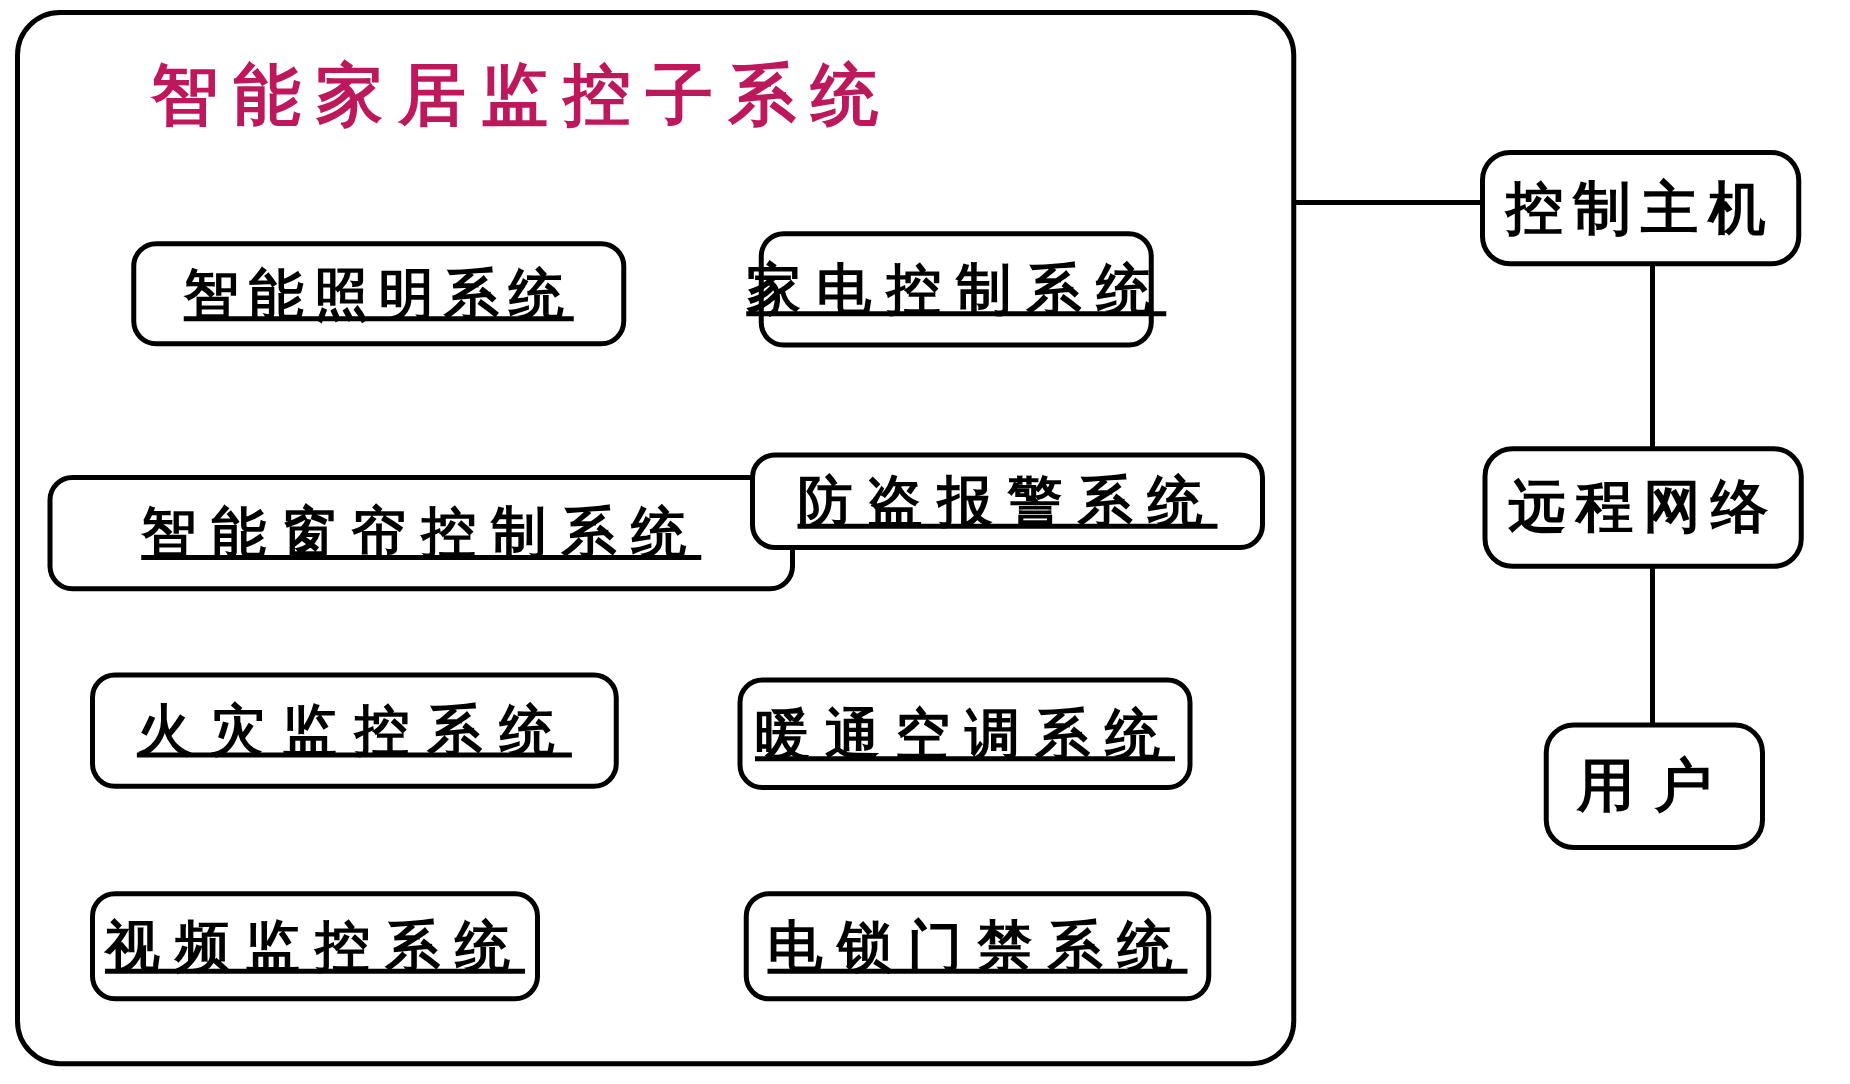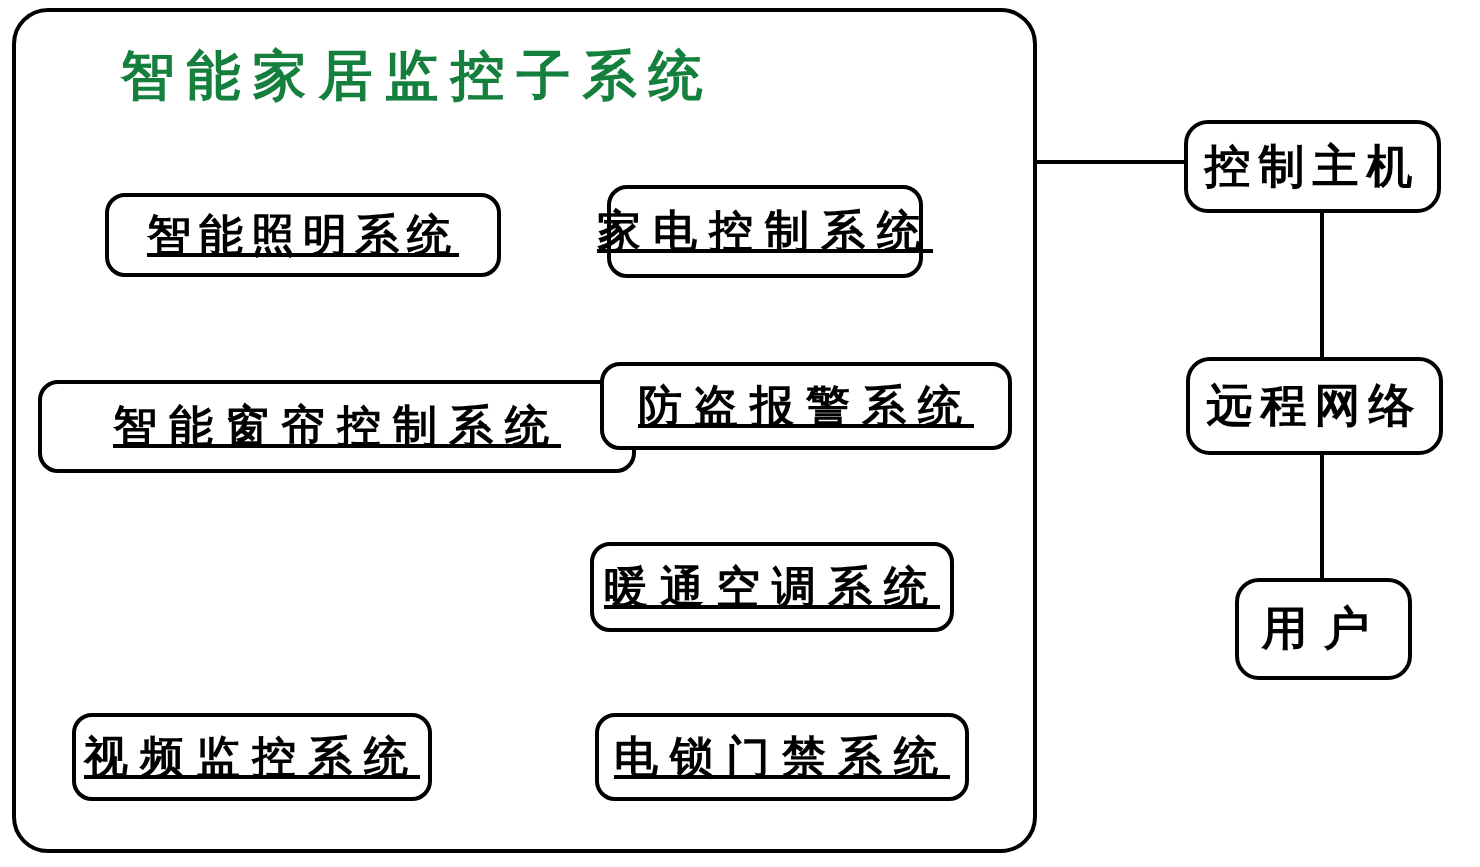--- a/index.html
+++ b/index.html
@@ -41,21 +41,21 @@
   }
   #main-title {
     position: absolute;
     left: 12px;
     top: 40px;
     width: 811px;
     text-align: center;
     font-size: 54px;
     font-weight: bold;
     letter-spacing: 12px;
-    color: #15803d;
+    color: #be185d;
   }
   .subsystem {
     font-size: 44px;
     letter-spacing: 8px;
     text-decoration: underline;
   }
   .external {
     font-size: 46px;
     letter-spacing: 8px;
   }
@@ -63,21 +63,21 @@
     position: absolute;
     background: #000000;
   }
   
   #box-l0 { left: 105px; top: 193px; width: 396px; height: 84px; }
   #box-l1 { left: 38px;  top: 380px; width: 598px; height: 93px; letter-spacing: 12px; text-align: right; }
   #box-l2 { left: 72px;  top: 538px; width: 423px; height: 93px; letter-spacing: 14px; }
   #box-l3 { left: 72px;  top: 713px; width: 360px; height: 88px; letter-spacing: 12px; }
   
   #box-r0 { left: 607px; top: 185px; width: 316px; height: 93px; letter-spacing: 12px; }
-  #box-r1 { left: 600px; top: 362px; width: 412px; height: 88px; letter-spacing: 12px; }
+  #box-r1 { left: 600px; top: 362px; width: 412px; height: 78px; letter-spacing: 12px; }
   #box-r2 { left: 590px; top: 542px; width: 364px; height: 90px; letter-spacing: 12px; }
   #box-r3 { left: 595px; top: 713px; width: 374px; height: 88px; letter-spacing: 12px; }
   
   #box-host    { left: 1184px; top: 120px; width: 257px; height: 93px;  border-radius: 24px; }
   #box-network { left: 1186px; top: 357px; width: 257px; height: 98px;  border-radius: 24px; }
   #box-user    { left: 1235px; top: 578px; width: 177px; height: 102px; border-radius: 24px; letter-spacing: 16px; }
   
   #conn-main-host    { left: 1035px; top: 160px; width: 149px; height: 4px; }
   #conn-host-network { left: 1320px; top: 212px; width: 4px;   height: 146px; }
   #conn-network-user { left: 1320px; top: 454px; width: 4px;   height: 125px; }
@@ -85,20 +85,21 @@
 </head>
 <body>
 
 <div id="canvas">
 
   <div id="main-box"></div>
   <div id="main-title">智能家居监控子系统</div>
 
   <div class="node subsystem" id="box-l0">智能照明系统</div>
   <div class="node subsystem" id="box-l1">智能窗帘控制系统</div>
+  <div class="node subsystem" id="box-l2">火灾监控系统</div>
   <div class="node subsystem" id="box-l3">视频监控系统</div>
 
   <div class="node subsystem" id="box-r0">家电控制系统</div>
   <div class="node subsystem" id="box-r1">防盗报警系统</div>
   <div class="node subsystem" id="box-r2">暖通空调系统</div>
   <div class="node subsystem" id="box-r3">电锁门禁系统</div>
 
   <div class="node external" id="box-host">控制主机</div>
   <div class="node external" id="box-network">远程网络</div>
   <div class="node external" id="box-user">用户</div>

